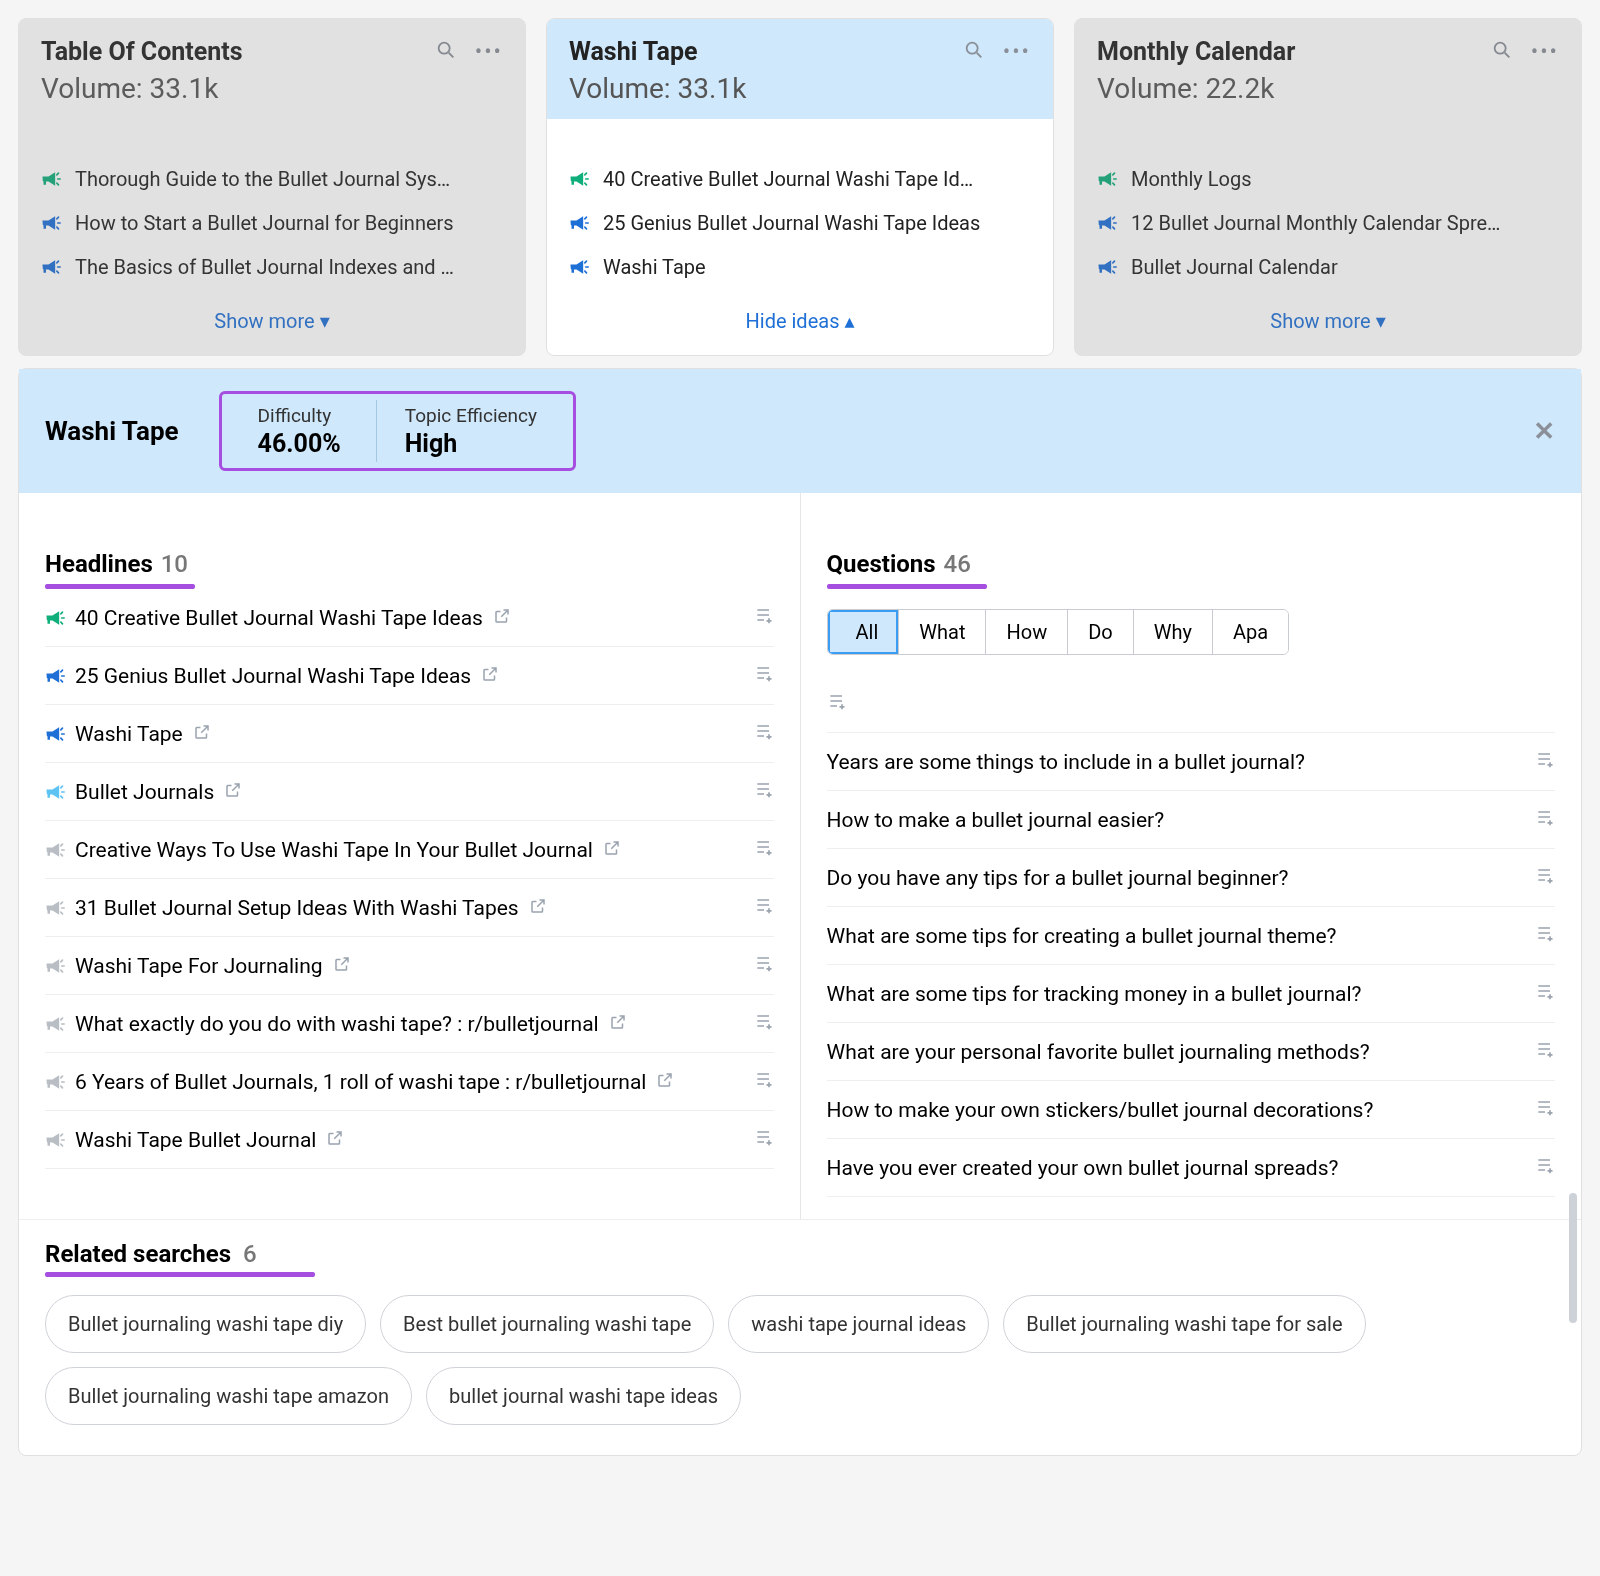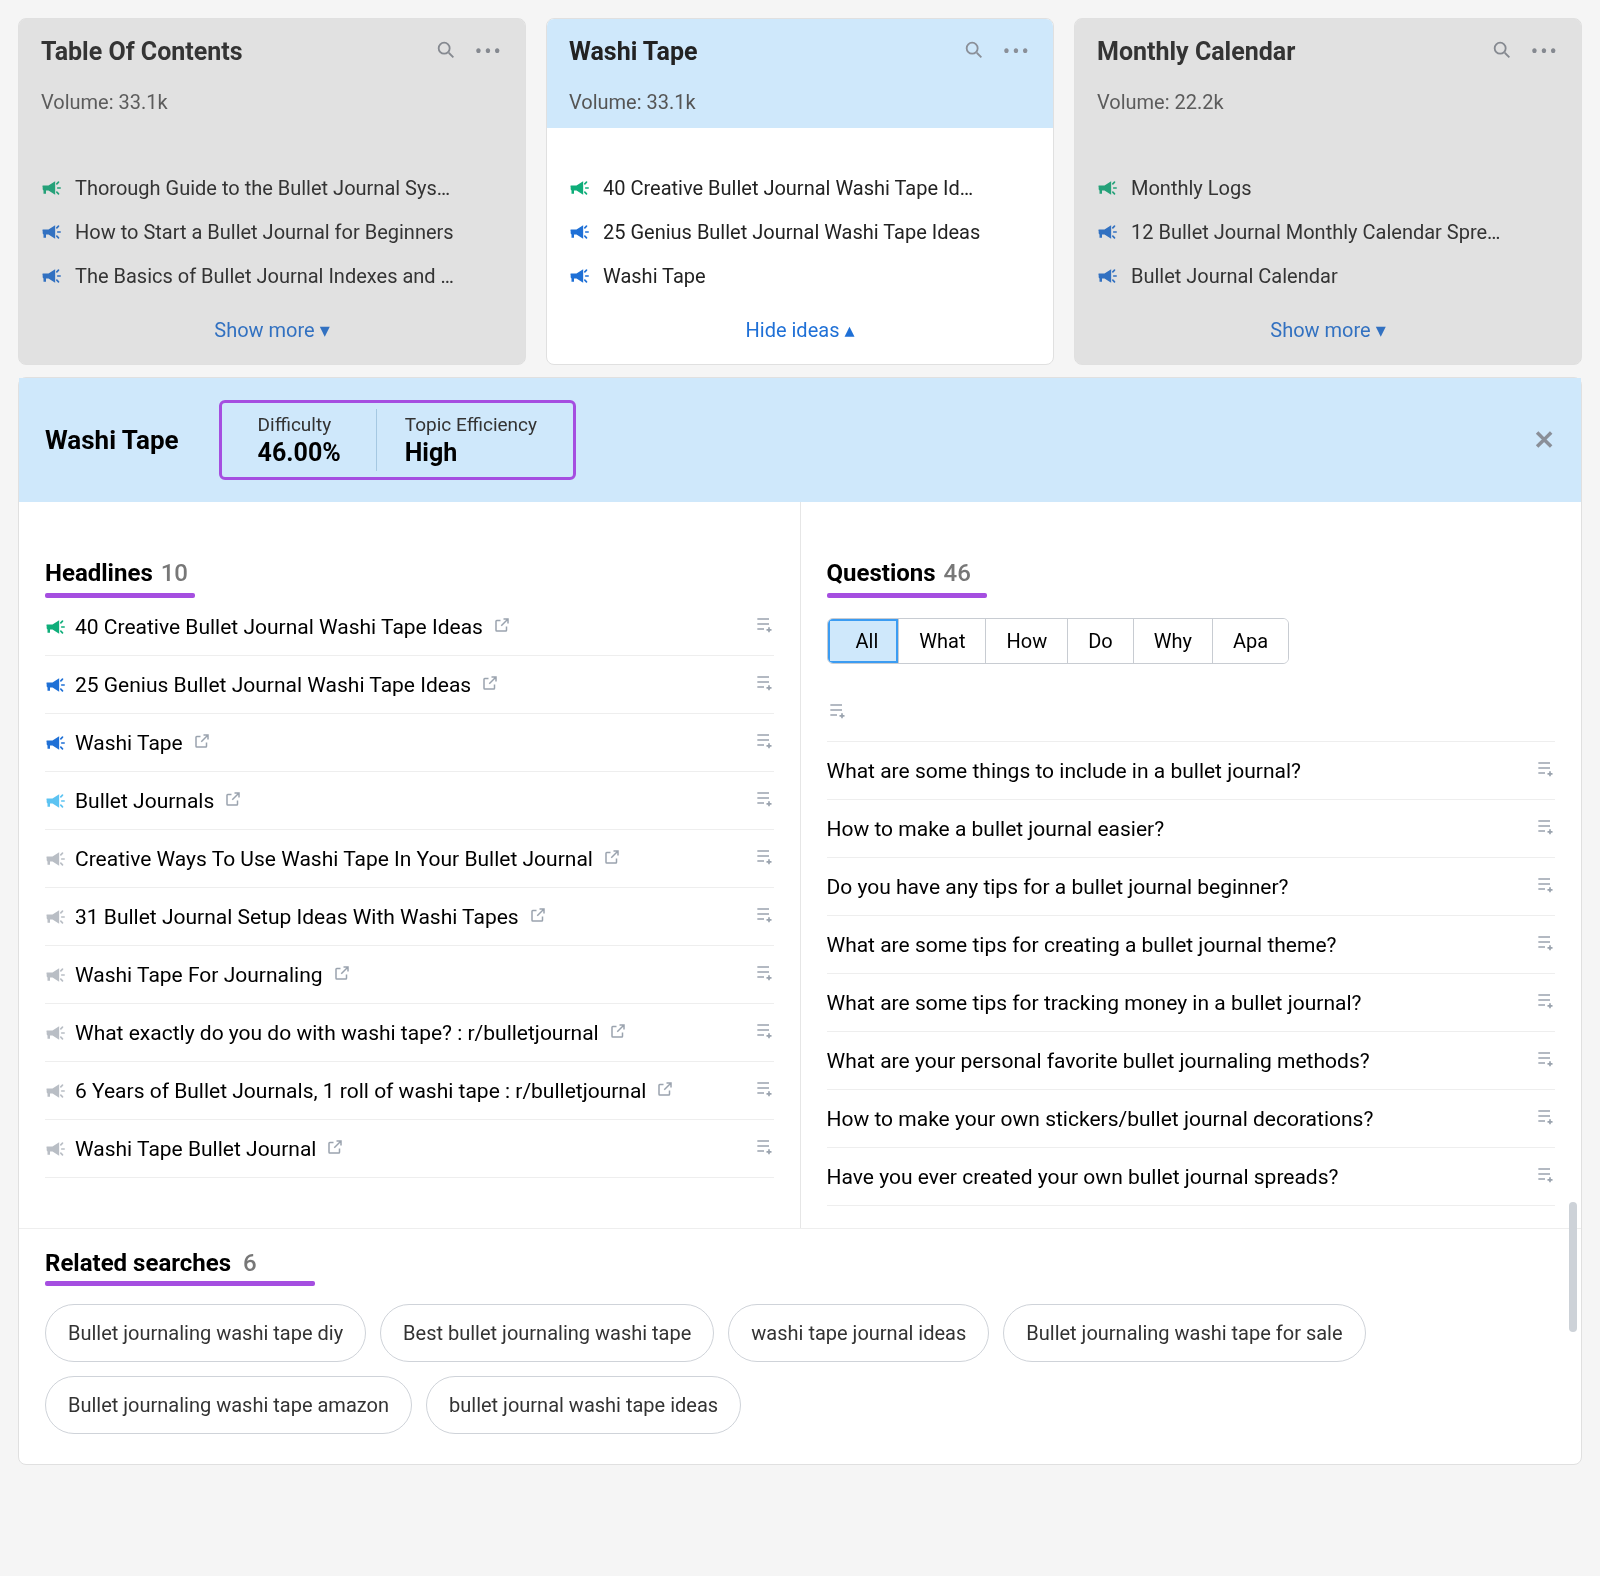--- a/index.html
+++ b/index.html
@@ -5,21 +5,21 @@
 * { box-sizing: border-box; margin: 0; padding: 0; }
 body { font-family: -apple-system, BlinkMacSystemFont, "Segoe UI", Roboto, Helvetica, Arial, sans-serif; background: #f5f5f5; width: 1600px; }
 .outer { padding: 18px; }
 .cards-row { display: flex; gap: 20px; }
 .card { flex: 1; background: #fff; border-radius: 8px; border: 1px solid #e0e0e0; overflow: hidden; position:relative; }
 .card.dimmed::after { content:""; position:absolute; inset:0; background:rgba(120,120,120,0.22); pointer-events:none; }
 .card-head { padding: 18px 22px 14px; }
 .card-title-row { display:flex; align-items:center; }
 .card-title { font-size: 25px; font-weight: 700; color:#222; flex:1; }
 .card-head-icons { display:flex; gap:18px; align-items:center; color:#8a8f98; }
-.card-volume { font-size: 20px; color:#555; margin-top:24px; }
+.card-volume { font-size: 28px; color:#555; margin-top:6px; }
 .card-body { padding: 10px 22px 0; }
 .idea-row { display:flex; align-items:center; gap:14px; padding:10px 0; font-size:20px; color:#222; white-space:nowrap; overflow:hidden; text-overflow:ellipsis; }
 .idea-row span { overflow:hidden; text-overflow:ellipsis; }
 .card-foot { text-align:center; padding:20px 0 22px; font-size:20px; color:#1f70d6; }
 .card.active .card-head { background: #cfe8fb; }
 .card.active .card-foot { color:#1f70d6; }
 
 .detail-wrap { background:#fff; border:1px solid #e0e0e0; border-radius: 8px; margin-top: 12px; position:relative; }
 .detail-head { background:#cfe8fb; padding: 22px 26px; display:flex; align-items:center; gap: 40px; }
 .detail-title { font-size: 26px; font-weight:700; }
@@ -385,21 +385,21 @@
             <div class="filter-btn ">Apa</div>
           </div>
         <div id="questions-list">
             <div class="q-row">
     <span><svg width="20" height="20" viewBox="0 0 24 24" fill="none" stroke="#9aa3ae" stroke-width="2">
                   <path d="M4 6h14M4 12h14M4 18h8"></path>
                   <path d="M18 16v6M15 19h6"></path>
                 </svg></span>
   </div>
             <div class="q-row">
-    <div style="flex:1">What are some things to include in a bullet journal?</div>
+    <div style="flex:1">Years are some things to include in a bullet journal?</div>
     <span><svg width="20" height="20" viewBox="0 0 24 24" fill="none" stroke="#9aa3ae" stroke-width="2">
                   <path d="M4 6h14M4 12h14M4 18h8"></path>
                   <path d="M18 16v6M15 19h6"></path>
                 </svg></span>
   </div>
             <div class="q-row">
     <div style="flex:1">How to make a bullet journal easier?</div>
     <span><svg width="20" height="20" viewBox="0 0 24 24" fill="none" stroke="#9aa3ae" stroke-width="2">
                   <path d="M4 6h14M4 12h14M4 18h8"></path>
                   <path d="M18 16v6M15 19h6"></path>

